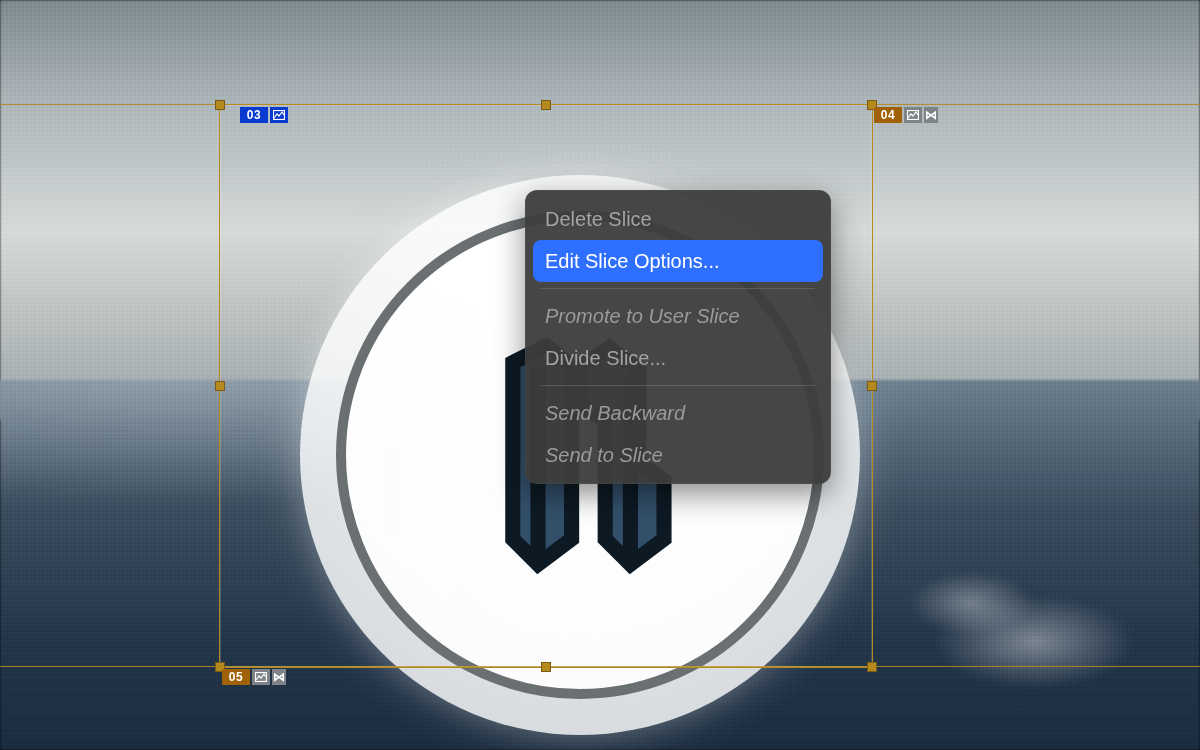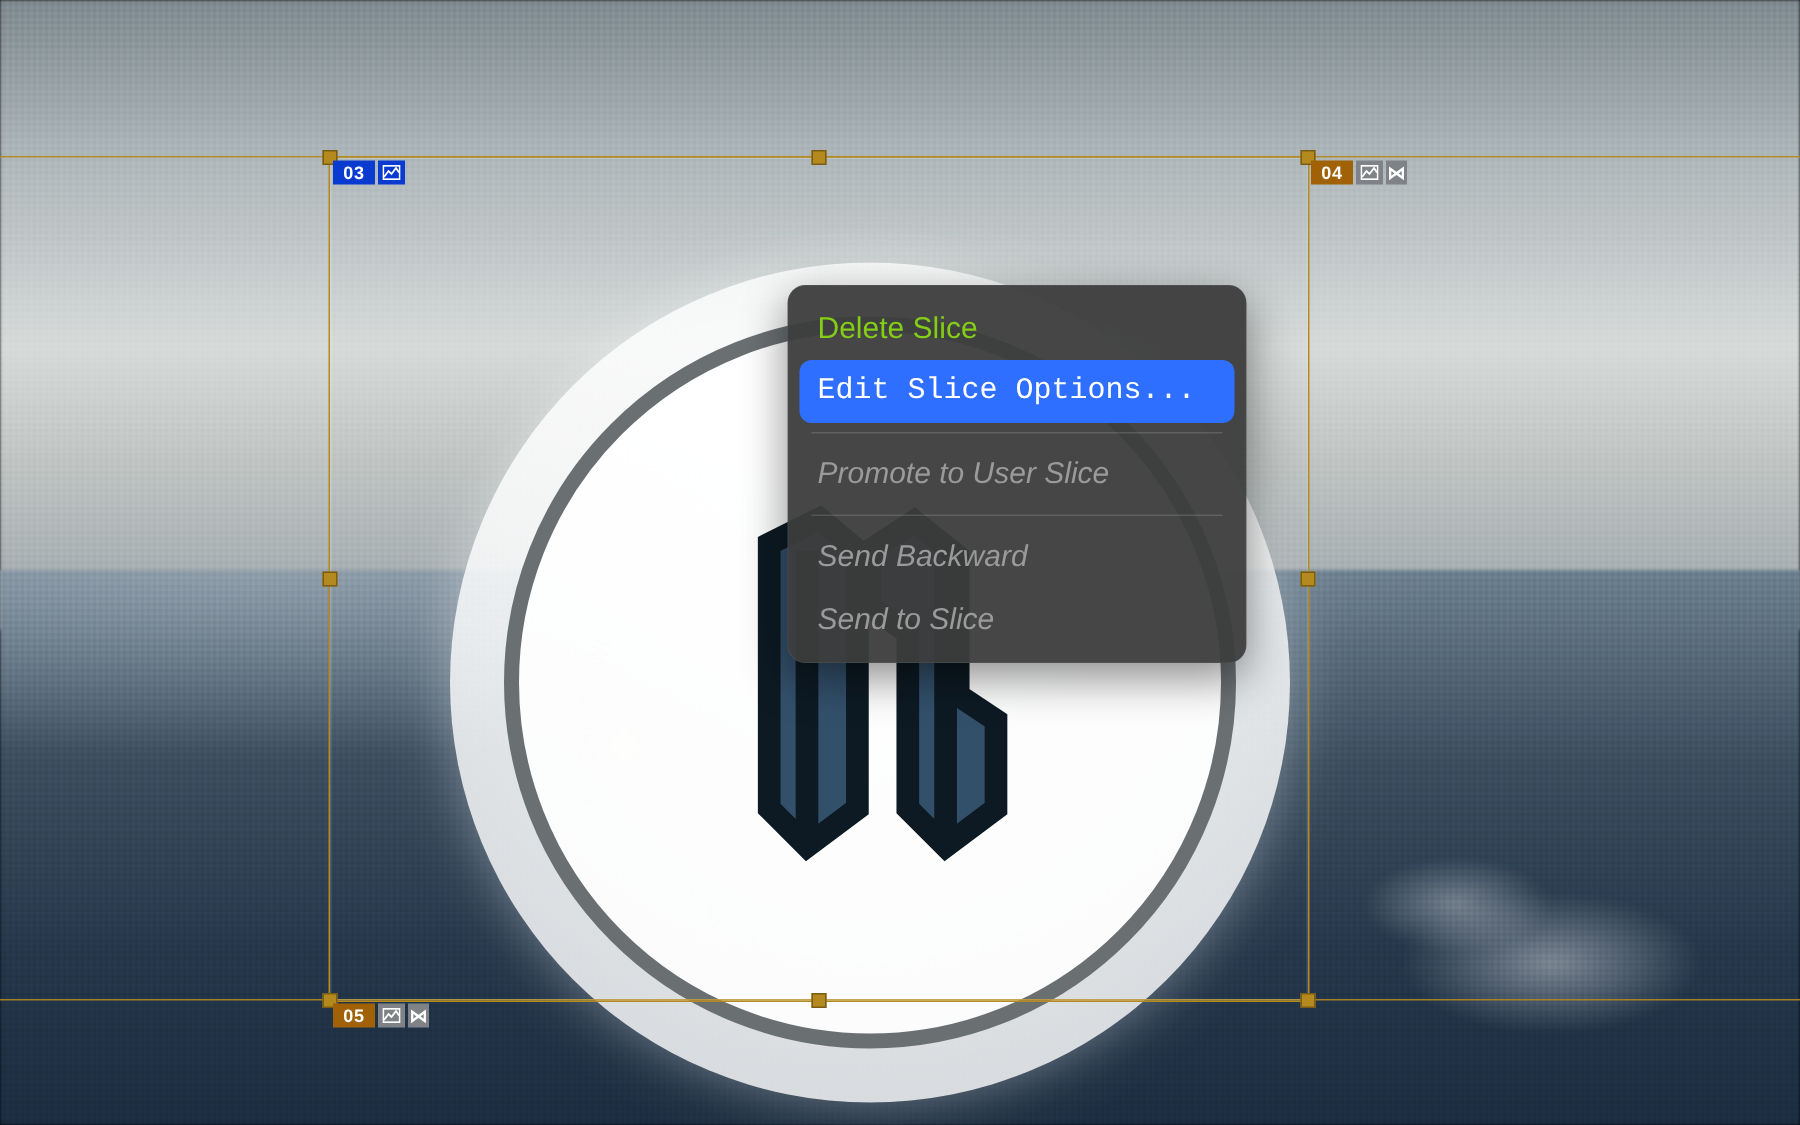--- a/index.html
+++ b/index.html
@@ -67,23 +67,23 @@
   .chip-ico { display:inline-flex; align-items:center; justify-content:center; width:18px; height:16px; margin-left:2px; }
   .chip-ico.blue { background:#0a3bd1; color:#fff; }
   .chip-ico.gray { background:#7f8388; color:#fff; }
   .chip-ico svg { width:12px; height:10px; display:block; }
   .chip-l { display:inline-flex; align-items:center; justify-content:center; width:14px; height:16px; margin-left:2px;
              font:700 12px/16px -apple-system, Arial, sans-serif; background:#7f8388; color:#fff; }
 
   
   .ctx { position:absolute; left:525px; top:190px; width:290px; padding:8px; border-radius:12px;
          background:rgba(60,60,60,.95); box-shadow:0 10px 30px rgba(0,0,0,.45), 0 0 0 .5px rgba(255,255,255,.08) inset; }
-  .ctx .item { padding:8px 12px; border-radius:8px; font:400 20px/26px -apple-system, Arial, sans-serif; color:#84cc16; cursor:default; }
+  .ctx .item { padding:8px 12px; border-radius:8px; font:400 20px/26px -apple-system, Arial, sans-serif; color:#a3a3a3; cursor:default; }
   .ctx .item.disabled { color:#9a9a9a;font-style:italic; }
-  .ctx .item.hover { background:#2f6fff; color:#fff;font-family:Liberation Mono, monospace; }
+  .ctx .item.hover { background:#2f6fff; color:#fff; }
   .ctx .sep { height:1px; margin:6px 8px; background:rgba(255,255,255,.14); }
 </style>
 </head>
 <body>
 
 <div class="canvas">
 
   <div class="doc-bg">
     <div class="sky"></div>
     <div class="sea"></div>
@@ -129,21 +129,21 @@
     <div class="handle h-tl"></div>
     <div class="handle h-t"></div>
     <div class="handle h-tr"></div>
     <div class="handle h-l"></div>
     <div class="handle h-r"></div>
     <div class="handle h-bl"></div>
     <div class="handle h-b"></div>
     <div class="handle h-br"></div>
   </div>
 
-  <div class="slice-chip" style="left:222px; top:107px">
+  <div class="slice-chip" style="left:240px; top:107px">
     <span class="chip-num blue">03</span>
     <span class="chip-ico blue">
       <svg viewBox="0 0 12 10">
           <rect x="0.5" y="0.5" width="11" height="9" fill="none" stroke="#fff" stroke-width="1.2"></rect>
           <polyline points="1,8 4,4 6,6 9,2 11,5" fill="none" stroke="#fff" stroke-width="1.2"></polyline>
         </svg>
     </span>
   </div>
 
   <div class="slice-chip" style="left:874px; top:107px">
@@ -166,18 +166,19 @@
         </svg>
     </span>
     <span class="chip-l">⋈</span>
   </div>
 
   <div class="ctx">
     <div class="item">Delete Slice</div>
     <div class="item hover">Edit Slice Options...</div>
     <div class="sep"></div>
     <div class="item disabled">Promote to User Slice</div>
+    <div class="item">Divide Slice...</div>
     <div class="sep"></div>
     <div class="item disabled">Send Backward</div>
     <div class="item disabled">Send to Slice</div>
   </div>
 
 </div>
 
 </body></html>

